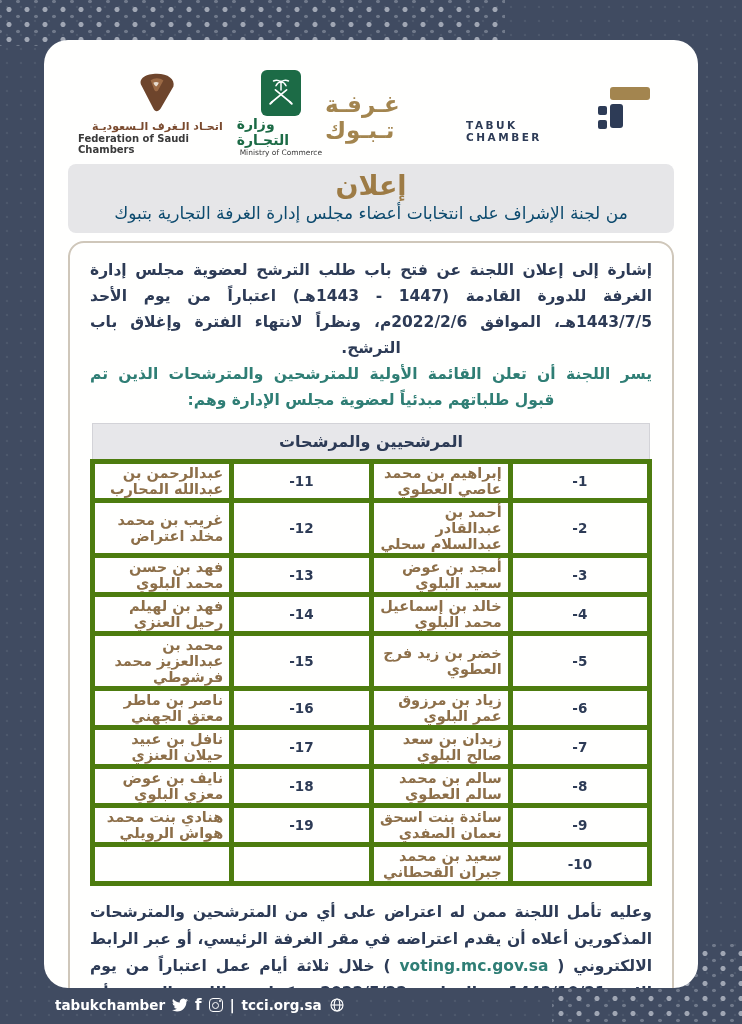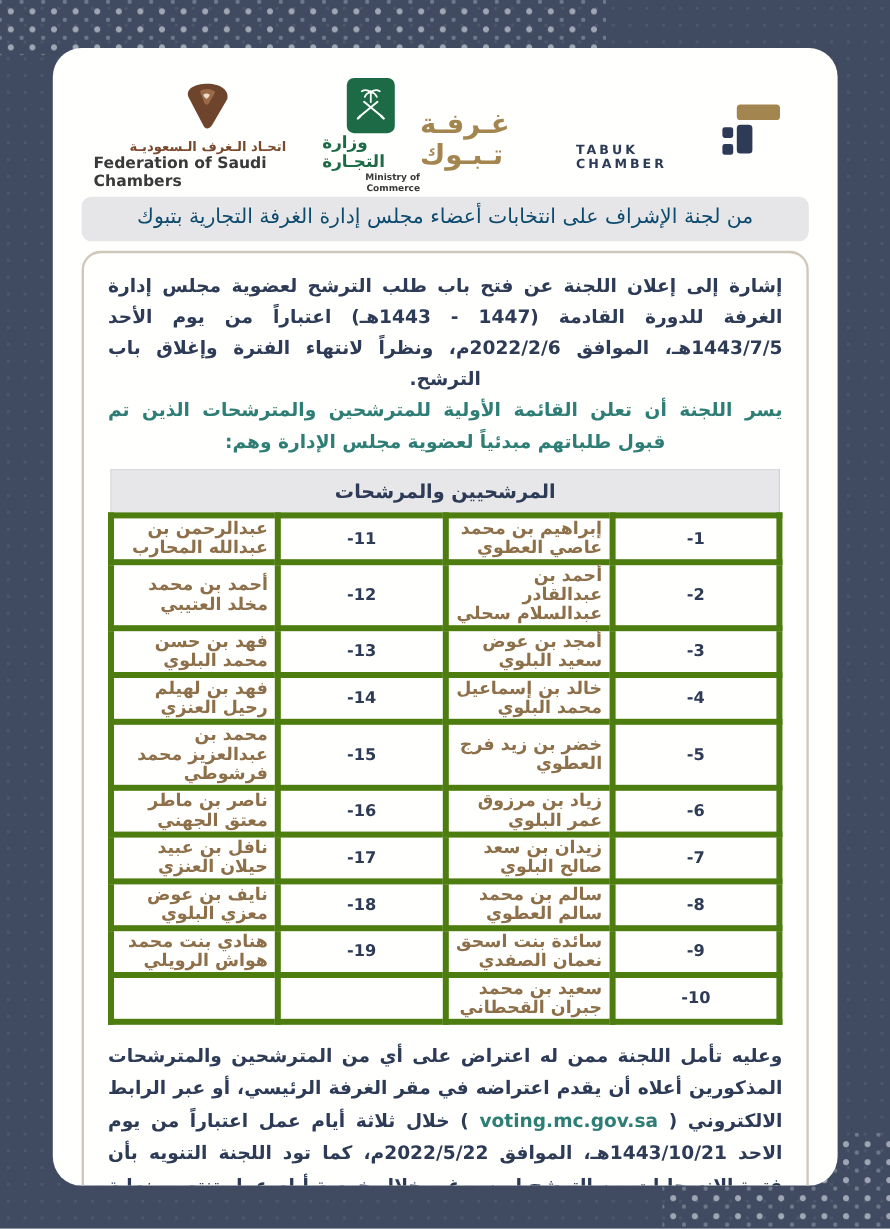--- a/index.html
+++ b/index.html
@@ -22,26 +22,26 @@
   .card { position: absolute; left: 44px; top: 40px; width: 654px; height: 948px;
     background: #fffffe; border-radius: 24px; z-index: 2; padding: 24px 24px 0; overflow: hidden; }
 
   
   .logos-row { display: flex; align-items: center; justify-content: space-between; padding: 2px 24px 0 10px; height: 96px; direction: ltr; }
   .logo-block { display: flex; flex-direction: column; align-items: center; }
   .logo-ar { font-weight: bold; }
   .logo-en { color: #3a3a3a; }
 
   .fed-ar { color: #7a4a2e; font-size: 11px; margin-top: 3px; }
-  .fed-en { font-size: 13px; font-weight: bold; }
+  .fed-en { font-size: 10px; font-weight: bold; }
 
   .ministry-square { width: 40px; height: 46px; background: #1c6b46; border-radius: 6px;
     display: flex; align-items: center; justify-content: center; }
   .min-ar { color: #1c6b46; font-size: 14px; margin-top: 0; }
-  .min-en { font-size: 7.5px; font-weight: bold; text-align: right; }
+  .min-en { font-size: 7.5px; font-weight: normal; text-align: right; }
 
   .tabuk-logo { flex-direction: row; align-items: flex-start; gap: 8px; }
   .tabuk-text { display: flex; flex-direction: row; align-items: flex-end; padding-top: 8px; }
   .tabuk-ar { color: #a3854f; font-size: 23px; line-height: 26px; }
   .tabuk-en { color: #2d3b56; font-size: 10.5px; letter-spacing: 2.5px; font-weight: bold; margin-top: 2px; }
   .tabuk-mark { position: relative; width: 56px; height: 52px; }
   .tabuk-mark .bar-gold { position: absolute; right: 0; top: 4px; left: 12px; height: 13px; background: #a3854f; border-radius: 3px; }
   .tabuk-mark .bar-navy { position: absolute; left: 12px; top: 21px; width: 13px; height: 24px; background: #2d3b56; border-radius: 3px; }
   .tabuk-mark .dot1, .tabuk-mark .dot2 { position: absolute; left: 0; width: 9px; height: 9px; background: #2d3b56; border-radius: 2px; }
   .tabuk-mark .dot1 { top: 23px; } .tabuk-mark .dot2 { top: 37px; }
@@ -119,20 +119,21 @@
         <div class="tabuk-mark">
           <div class="bar-gold"></div>
             <div class="bar-navy"></div>
             <div class="dot1"></div>
             <div class="dot2"></div>
         </div>
       </div>
     </div>
 
     <div class="header-box">
+      <div class="header-title">إعلان</div>
       <div class="header-subtitle">من لجنة الإشراف على انتخابات أعضاء مجلس إدارة الغرفة التجارية بتبوك</div>
     </div>
 
     <div class="content-box">
       <p class="para para-navy">إشارة إلى إعلان اللجنة عن فتح باب طلب الترشح لعضوية مجلس إدارة الغرفة للدورة القادمة (‪1443 - 1447‬هـ) اعتباراً من يوم الأحد 1443/7/5هـ، الموافق 2022/2/6م، ونظراً لانتهاء الفترة وإغلاق باب الترشح.</p>
       <p class="para para-teal">يسر اللجنة أن تعلن القائمة الأولية للمترشحين والمترشحات الذين تم قبول طلباتهم مبدئياً لعضوية مجلس الإدارة وهم:</p>
 
       <table class="cands">
         <thead>
           <tr>
@@ -143,21 +144,21 @@
             <tr>
               <td class="num">1-</td>
               <td class="name">إبراهيم بن محمد عاصي العطوي</td>
               <td class="num">11-</td>
               <td class="name">عبدالرحمن بن عبدالله المحارب</td>
             </tr>
             <tr>
               <td class="num">2-</td>
               <td class="name">أحمد بن عبدالقادر عبدالسلام سحلي</td>
               <td class="num">12-</td>
-              <td class="name">أحمد بن محمد مخلد العتيبي</td>
+              <td class="name">غريب بن محمد مخلد اعتراض</td>
             </tr>
             <tr>
               <td class="num">3-</td>
               <td class="name">أمجد بن عوض سعيد البلوي</td>
               <td class="num">13-</td>
               <td class="name">فهد بن حسن محمد البلوي</td>
             </tr>
             <tr>
               <td class="num">4-</td>
               <td class="name">خالد بن إسماعيل محمد البلوي</td>
@@ -201,14 +202,35 @@
               <td class="name"></td>
             </tr>
           </tbody>
       </table>
 
       <p class="para para-closing"><span>وعليه تأمل اللجنة ممن له اعتراض على أي من المترشحين والمترشحات المذكورين أعلاه أن يقدم اعتراضه في مقر الغرفة الرئيسي، أو عبر الرابط الالكتروني ( </span><span class="voting-link">voting.mc.gov.sa</span><span> ) خلال ثلاثة أيام عمل اعتباراً من يوم الاحد 1443/10/21هـ، الموافق 2022/5/22م، كما تود اللجنة التنويه بأن فترة الانسحابات من الترشح لمن يرغب خلال خمسة أيام عمل تنتهي بنهاية دوام يوم الخميس 1443/10/25هـ، الموافق 2022/5/26م.</span></p>
     </div>
 
   </div>
 
+  <div class="bottom-bar">
+    <span class="bar-text">tabukchamber</span>
+    <span class="bar-icon">
+      <svg width="16" height="16" viewBox="0 0 24 24" fill="#ffffff">
+          <path d="M23.95 4.57a10 10 0 01-2.82.77 4.96 4.96 0 002.16-2.72c-.95.56-2 .96-3.12 1.19a4.92 4.92 0 00-8.39 4.48A13.94 13.94 0 011.64 3.16a4.92 4.92 0 001.52 6.57 4.9 4.9 0 01-2.23-.61v.06a4.92 4.92 0 003.95 4.83 4.9 4.9 0 01-2.22.08 4.93 4.93 0 004.6 3.42A9.87 9.87 0 010 19.54a13.9 13.9 0 007.55 2.21c9.05 0 14-7.5 14-14v-.64a10 10 0 002.4-2.54z"></path>
+        </svg>
+    </span>
+    <span class="bar-icon fb-f">f</span>
+    <span class="bar-icon">
+        <span class="insta-box"></span>
+      </span>
+    <span class="bar-text">|</span>
+    <span class="bar-text">tcci.org.sa</span>
+    <span class="bar-icon">
+      <svg width="16" height="16" viewBox="0 0 24 24" fill="none" stroke="#ffffff" stroke-width="1.7">
+          <circle cx="12" cy="12" r="9"></circle>
+          <ellipse cx="12" cy="12" rx="4.2" ry="9"></ellipse>
+          <path d="M3 12h18"></path>
+        </svg>
+    </span>
+  </div>
 
 </div>
 
 </body></html>

